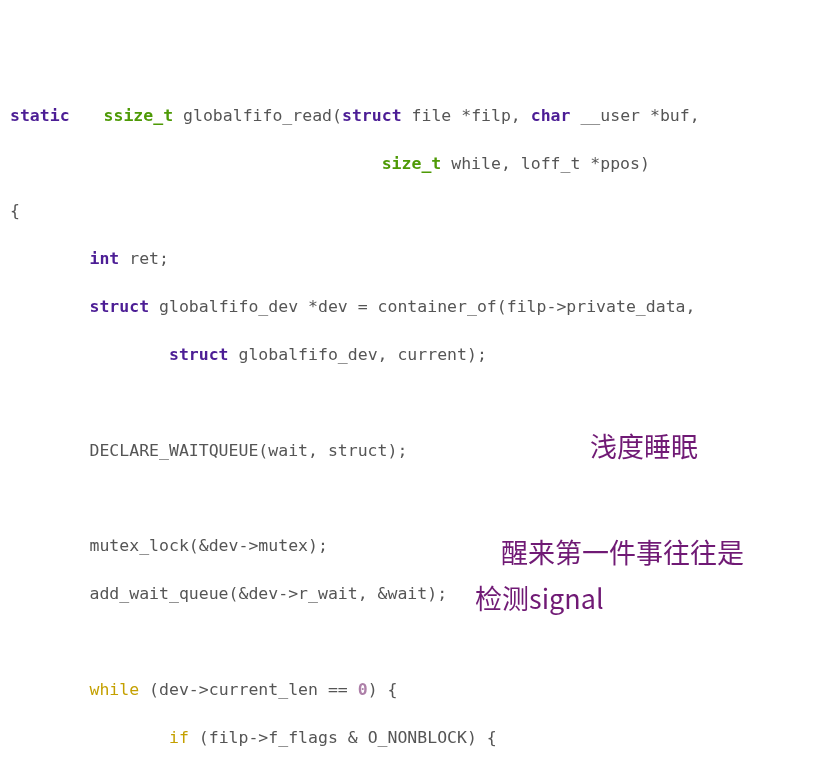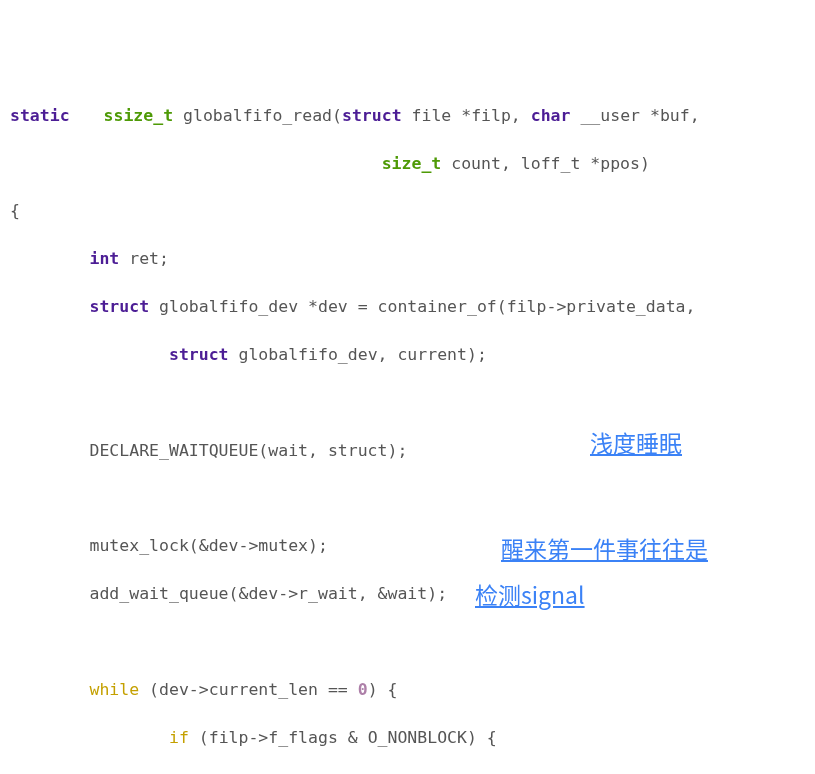--- a/index.html
+++ b/index.html
@@ -17,34 +17,33 @@
     overflow: hidden;
   }
   .kw   { color: #4c1d95; font-weight: bold; }   
   .type { color: #4e9a06; font-weight: bold; margin-left: 24px; }
   .flow { color: #c4a000; text-align: right; }                       
   .num  { color: #ad7fa8; font-weight: bold; }   
   .intkw{ color: #4c1d95; font-weight: bold; }   
   .line { display: block; }
   .annot {
     position: absolute;
-    color: #3b82f6;
+    color: #701a75;
     font-family: "Microsoft YaHei", "PingFang SC", "Noto Sans CJK SC", sans-serif;
-    font-size: 23px;
+    font-size: 27px;
     white-space: nowrap;
-    text-decoration: underline;
   }
 </style>
 </head>
 <body>
 
 
 
 <span class="line"><span class="kw">static</span><span> </span><span class="type">ssize_t</span><span> globalfifo_read(</span><span class="kw">struct</span><span> file *filp, </span><span class="kw">char</span><span> __user *buf,</span></span>
-<span class="line"><span>                                   </span><span class="type">size_t</span><span> count, loff_t *ppos)</span></span>
+<span class="line"><span>                                   </span><span class="type">size_t</span><span> while, loff_t *ppos)</span></span>
 <span class="line"><span>{</span></span>
 <span class="line"><span>        </span><span class="intkw">int</span><span> ret;</span></span>
 <span class="line"><span>        </span><span class="kw">struct</span><span> globalfifo_dev *dev = container_of(filp-&gt;private_data,</span></span>
 <span class="line"><span>                </span><span class="kw">struct</span><span> globalfifo_dev, current);</span></span>
 <span class="line"><span></span>​</span>
 <span class="line"><span>        DECLARE_WAITQUEUE(wait, struct);</span></span>
 <span class="line"><span></span>​</span>
 <span class="line"><span>        mutex_lock(&amp;dev-&gt;mutex);</span></span>
 <span class="line"><span>        add_wait_queue(&amp;dev-&gt;r_wait, &amp;wait);</span></span>
 <span class="line"><span></span>​</span>

